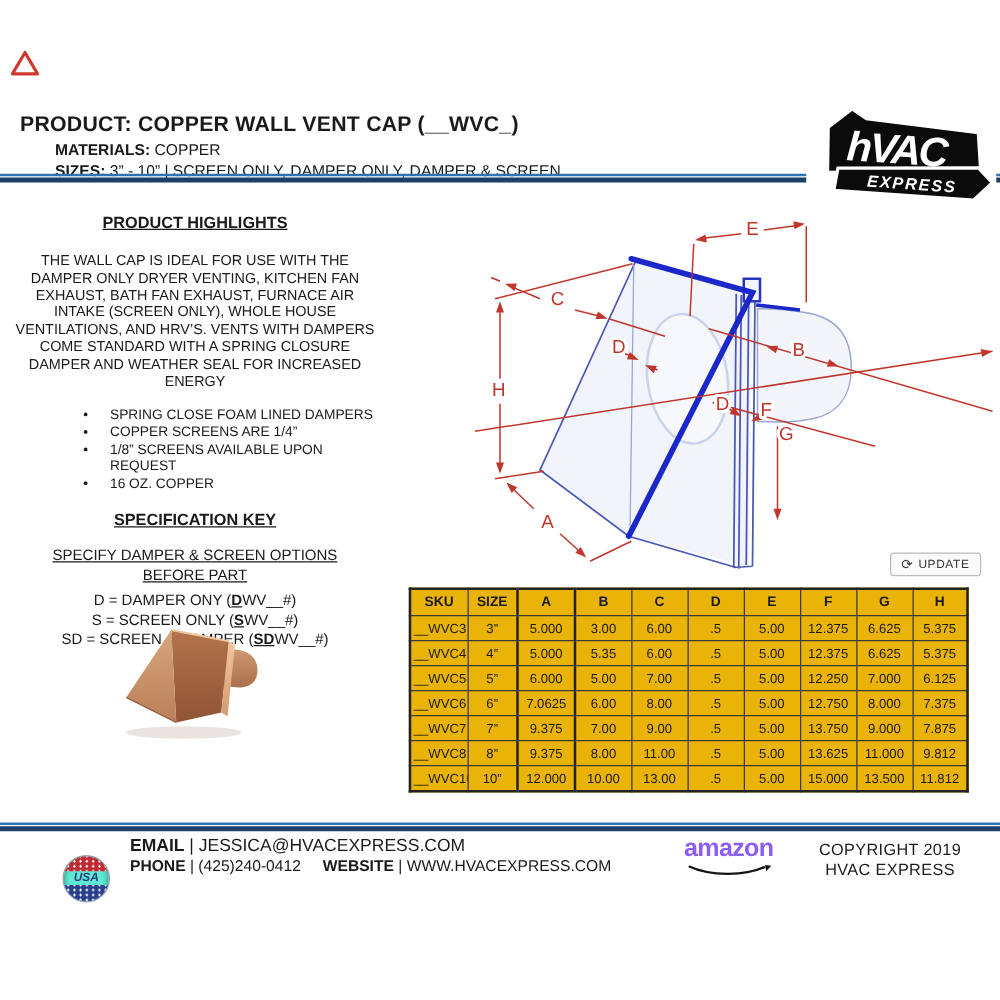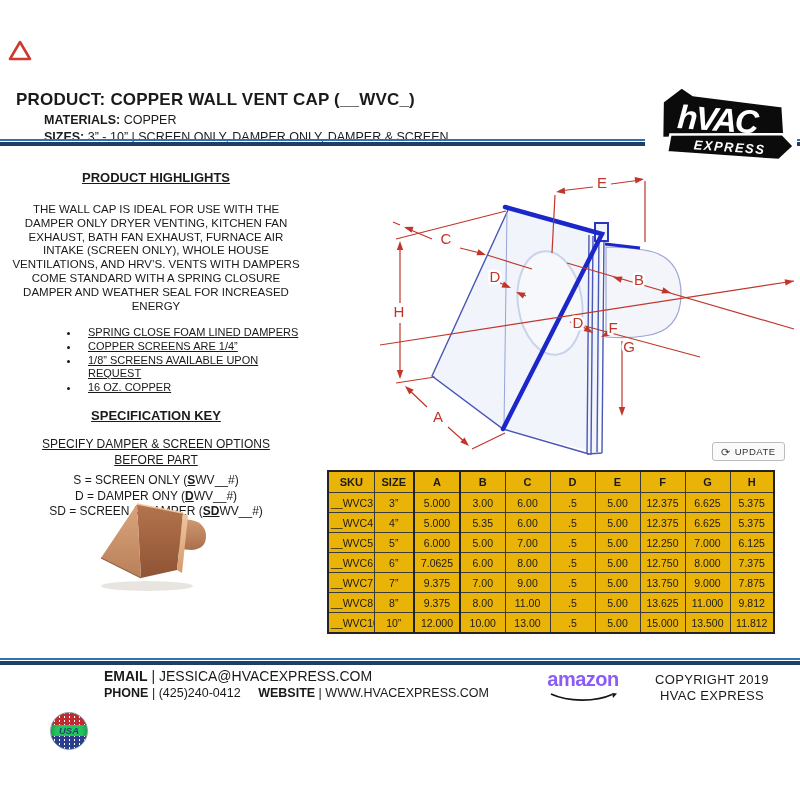--- a/index.html
+++ b/index.html
@@ -16,21 +16,21 @@
   .rule .rt{display:block;height:2px;background:#2E74B5;margin-bottom:1px;}
   .rule .rb{display:block;height:4px;background:#1F3E66;}
   .rule1{top:139px;} .rule2{top:658px;}
   
   .logo{left:645px;top:84px;width:152px;height:86px;background:#fff;z-index:5;}
   
   .leftcol{left:10px;top:170px;width:292px;text-align:center;}
   .sec-title{font-size:13px;font-weight:bold;text-decoration:underline;margin:0 0 4px 0;}
   .body{font-size:11.5px;line-height:13.8px;margin:18px 0 0 0;}
   ul.blist{list-style:disc;text-align:left;margin:13px 0 0 0;padding-left:70px;font-size:11px;line-height:13.6px;}
-  ul.blist li{padding-left:8px;margin:0;text-decoration:underline;}
+  ul.blist li{padding-left:8px;margin:0;}
   .t2{margin-top:14px;}
   .sub{font-size:12px;text-decoration:underline;line-height:16px;}
   .sub1{margin-top:13px;}
   .options{font-size:12px;line-height:15.2px;margin-top:5px;}
   .options .em{font-weight:bold;text-decoration:underline;}
   
   .diagram{left:380px;top:155px;}
   .bl{stroke:#4A57B5;stroke-width:1.4;fill:none;}
   .blh{stroke:#98A4D6;stroke-width:1;fill:none;}
   .blk{stroke:#1B27C8;stroke-width:4.5;fill:none;stroke-linecap:round;}
@@ -46,22 +46,22 @@
   
   table.spec{left:327px;top:470px;position:absolute;border-collapse:collapse;table-layout:fixed;
              width:446px;border:2px solid #222;background:#eab308;}
   table.spec th,table.spec td{border:1px solid #3a3a3a;text-align:center;padding:0 2px;
              font-size:10.5px;height:19px;overflow:hidden;white-space:nowrap;}
   table.spec th{font-weight:bold;font-size:11px;height:20px;}
   table.spec .col-a{border-left:2px solid #222;border-right:2px solid #222;}
   
   .photo{left:95px;top:496px;}
   
-  .usa{left:50px;top:712px;width:36px;height:36px;border-radius:50%;overflow:hidden;
-       border:1.5px solid #98a0ac;box-shadow:inset 0 0 5px rgba(0,0,0,.45);background:#22c55e;z-index:5;}
+  .usa{left:50px;top:684px;width:36px;height:36px;border-radius:50%;overflow:hidden;
+       border:1.5px solid #98a0ac;box-shadow:inset 0 0 5px rgba(0,0,0,.45);background:#5eead4;z-index:5;}
   .usa .r{height:12px;background:#bf2b33;background-image:radial-gradient(circle,#fff .8px,rgba(255,255,255,0) 1.1px);background-size:5px 4px;background-position:1px 2px;}
   .usa .w{height:11px;display:flex;align-items:center;justify-content:center;
           font-style:italic;font-weight:bold;font-size:9.5px;color:#2b3a78;}
   .usa .b2{height:13px;background:#2b3f8c;background-image:radial-gradient(circle,#fff .8px,rgba(255,255,255,0) 1.1px);background-size:5px 4px;background-position:1px 2px;}
   .contact{left:104px;top:668px;width:420px;text-align:left;}
   .contact .c1{font-size:14px;}
   .contact .c2{font-size:12.5px;margin-top:2px;}
   .contact b{font-weight:bold;}
   .contact .ml{margin-left:14px;}
   .amazon{left:543px;top:670px;width:80px;text-align:center;}
@@ -106,22 +106,22 @@
     <ul class="blist">
         <li>SPRING CLOSE FOAM LINED DAMPERS</li>
         <li>COPPER SCREENS ARE 1/4”</li>
         <li>1/8” SCREENS AVAILABLE UPON REQUEST</li>
         <li>16 OZ. COPPER</li>
       </ul>
     <div class="sec-title t2">SPECIFICATION KEY</div>
     <div class="sub sub1">SPECIFY DAMPER &amp; SCREEN OPTIONS</div>
     <div class="sub">BEFORE PART</div>
     <div class="options">
+        <div><span>D = DAMPER ONY  (</span><span class="em">D</span><span>WV__#)</span></div>
         <div><span>S = SCREEN ONLY (</span><span class="em">S</span><span>WV__#)</span></div>
-        <div><span>D = DAMPER ONY  (</span><span class="em">D</span><span>WV__#)</span></div>
         <div><span>SD = SCREEN &amp; DAMPER (</span><span class="em">SD</span><span>WV__#)</span></div>
       </div>
   </div>
 
   <svg class="abs diagram" width="420" height="310" viewBox="0 0 420 310">
 
     <polygon points="128,55 222,80 219,298 123,274 52,221" fill="#EDF1F9" opacity="0.8"></polygon>
     <path d="M226,92 C240,92 252,93 264,95 C291,99 301,116 301,139 C301,161 291,178 264,181 C252,183 240,183 226,182 Z" fill="#F1F4FB" opacity="0.85" stroke="#8A97CC" stroke-width="1.2"></path>
     <ellipse cx="170" cy="148" rx="32" ry="52" transform="rotate(-8 170 148)" fill="#F6F8FC" stroke="#CBD3EA" stroke-width="2"></ellipse>
 

